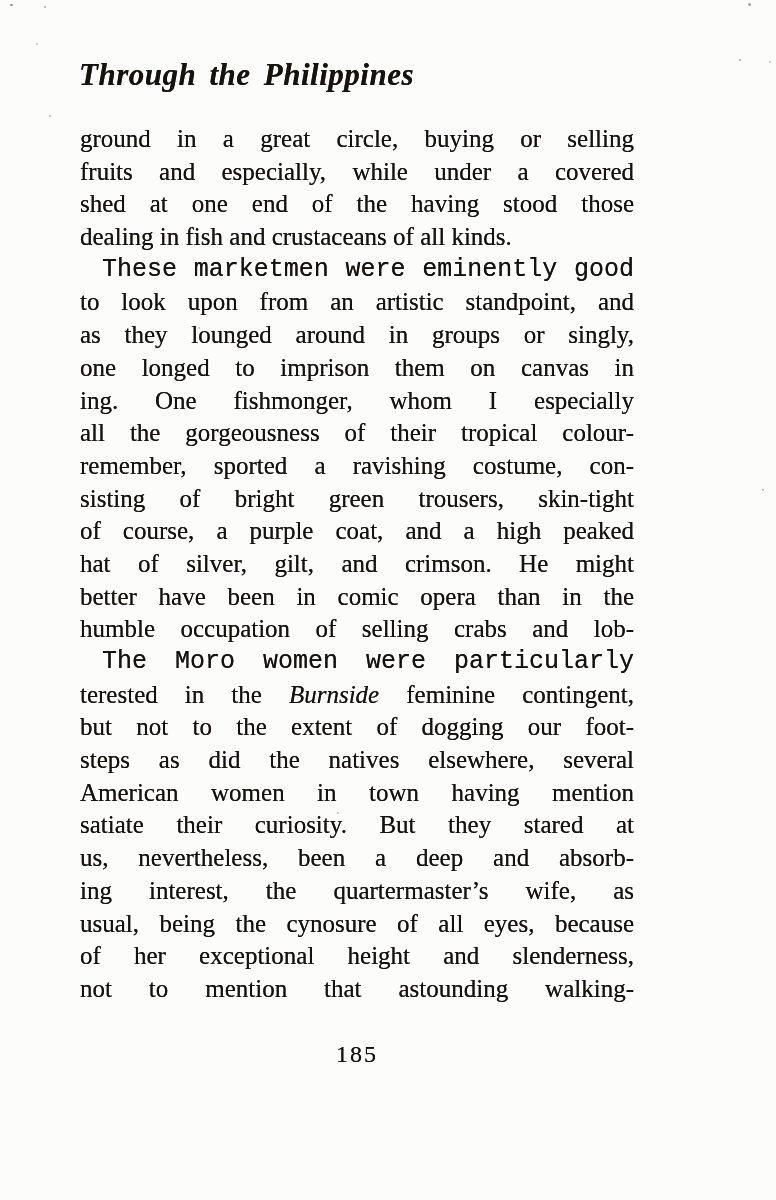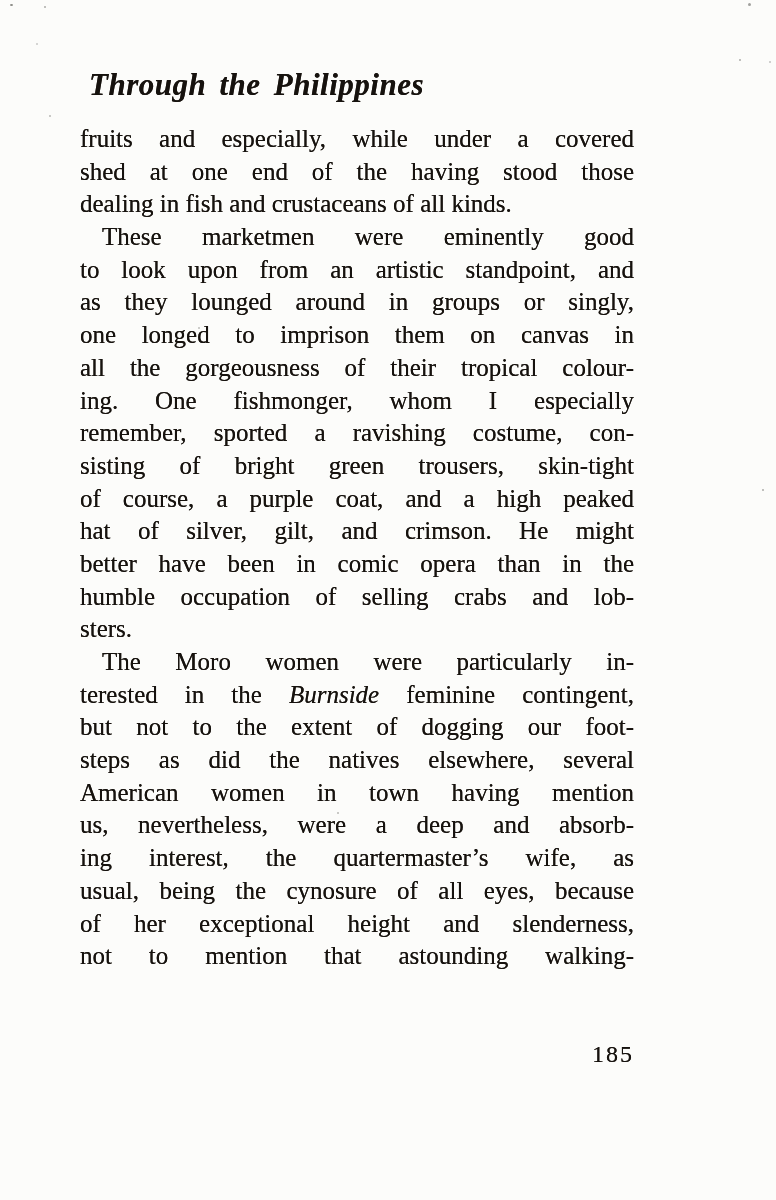--- a/index.html
+++ b/index.html
@@ -7,40 +7,40 @@
     position:relative;
     width:776px;height:1200px;
     background:#fcfcfa;
     font-family:"Liberation Serif","DejaVu Serif",serif;
     color:#16120e;
     text-shadow:0 0 .6px rgba(25,18,10,.85);
     overflow:hidden;
   }
   .running-head{
     position:absolute;top:57px;left:79px;
-    margin:10px;
+    margin:0;
     font-size:31px;font-style:italic;font-weight:bold;
     letter-spacing:.5px;word-spacing:5px;
     white-space:nowrap;
   }
   .text-block{
     position:absolute;top:123px;left:80px;width:554px;
     font-size:25px;line-height:32.7px;
   }
   .para{margin:0;}
   .line{
     text-align:justify;
     text-align-last:justify;
     height:32.7px;overflow:hidden;
   }
   .line.end{text-align-last:left;}
-  .line.indent{text-indent:22px;}
+  .line.indent{text-indent:22px;font-family:Liberation Mono, monospace;}
   .folio{
     position:absolute;top:1041px;left:80px;width:554px;
-    text-align:right;
+    text-align:center;
     font-size:24px;letter-spacing:2px;
   }
   .speck{position:absolute;border-radius:50%;background:#8a8a86;}
   .speck.s1{left:10px;top:4px;width:3px;height:2px;}
   .speck.s2{left:44px;top:6px;width:2px;height:2px;opacity:.7;}
   .speck.s3{left:748px;top:3px;width:3px;height:3px;opacity:.8;}
   .speck.s4{left:739px;top:59px;width:2px;height:2px;opacity:.7;}
   .speck.s5{left:769px;top:61px;width:2px;height:2px;opacity:.5;}
   .speck.s6{left:762px;top:489px;width:2px;height:2px;opacity:.7;}
   .speck.s7{left:337px;top:812px;width:2px;height:2px;opacity:.6;}
@@ -51,48 +51,49 @@
 </head>
 <body>
 
 <div class="page">
 
   <h1 class="running-head">Through the Philippines</h1>
 
   <section class="text-block">
 
     <div class="para">
+      <div class="line">ground in a great circle, buying or selling</div>
       <div class="line">fruits and especially, while under a covered</div>
       <div class="line">shed at one end of the having stood those</div>
       <div class="line end">dealing in fish and crustaceans of all kinds.</div>
     </div>
 
     <div class="para">
       <div class="line indent">These marketmen were eminently good</div>
       <div class="line">to look upon from an artistic standpoint, and</div>
       <div class="line">as they lounged around in groups or singly,</div>
       <div class="line">one longed to imprison them on canvas in</div>
+      <div class="line">ing. One fishmonger, whom I especially</div>
       <div class="line">all the gorgeousness of their tropical colour-</div>
-      <div class="line">ing. One fishmonger, whom I especially</div>
       <div class="line">remember, sported a ravishing costume, con-</div>
       <div class="line">sisting of bright green trousers, skin-tight</div>
       <div class="line">of course, a purple coat, and a high peaked</div>
       <div class="line">hat of silver, gilt, and crimson. He might</div>
       <div class="line">better have been in comic opera than in the</div>
       <div class="line">humble occupation of selling crabs and lob-</div>
-      <div class="line end">sters.</div>
     </div>
 
     <div class="para">
       <div class="line indent">The Moro women were particularly in-</div>
       <div class="line">terested in the <i>Burnside</i> feminine contingent,</div>
       <div class="line">but not to the extent of dogging our foot-</div>
       <div class="line">steps as did the natives elsewhere, several</div>
       <div class="line">American women in town having mention</div>
-      <div class="line">us, nevertheless, were a deep and absorb-</div>
+      <div class="line">satiate their curiosity. But they stared at</div>
+      <div class="line">us, nevertheless, been a deep and absorb-</div>
       <div class="line">ing interest, the quartermaster’s wife, as</div>
       <div class="line">usual, being the cynosure of all eyes, because</div>
       <div class="line">of her exceptional height and slenderness,</div>
       <div class="line">not to mention that astounding walking-</div>
     </div>
 
   </section>
 
   <div class="folio">185</div>
 

